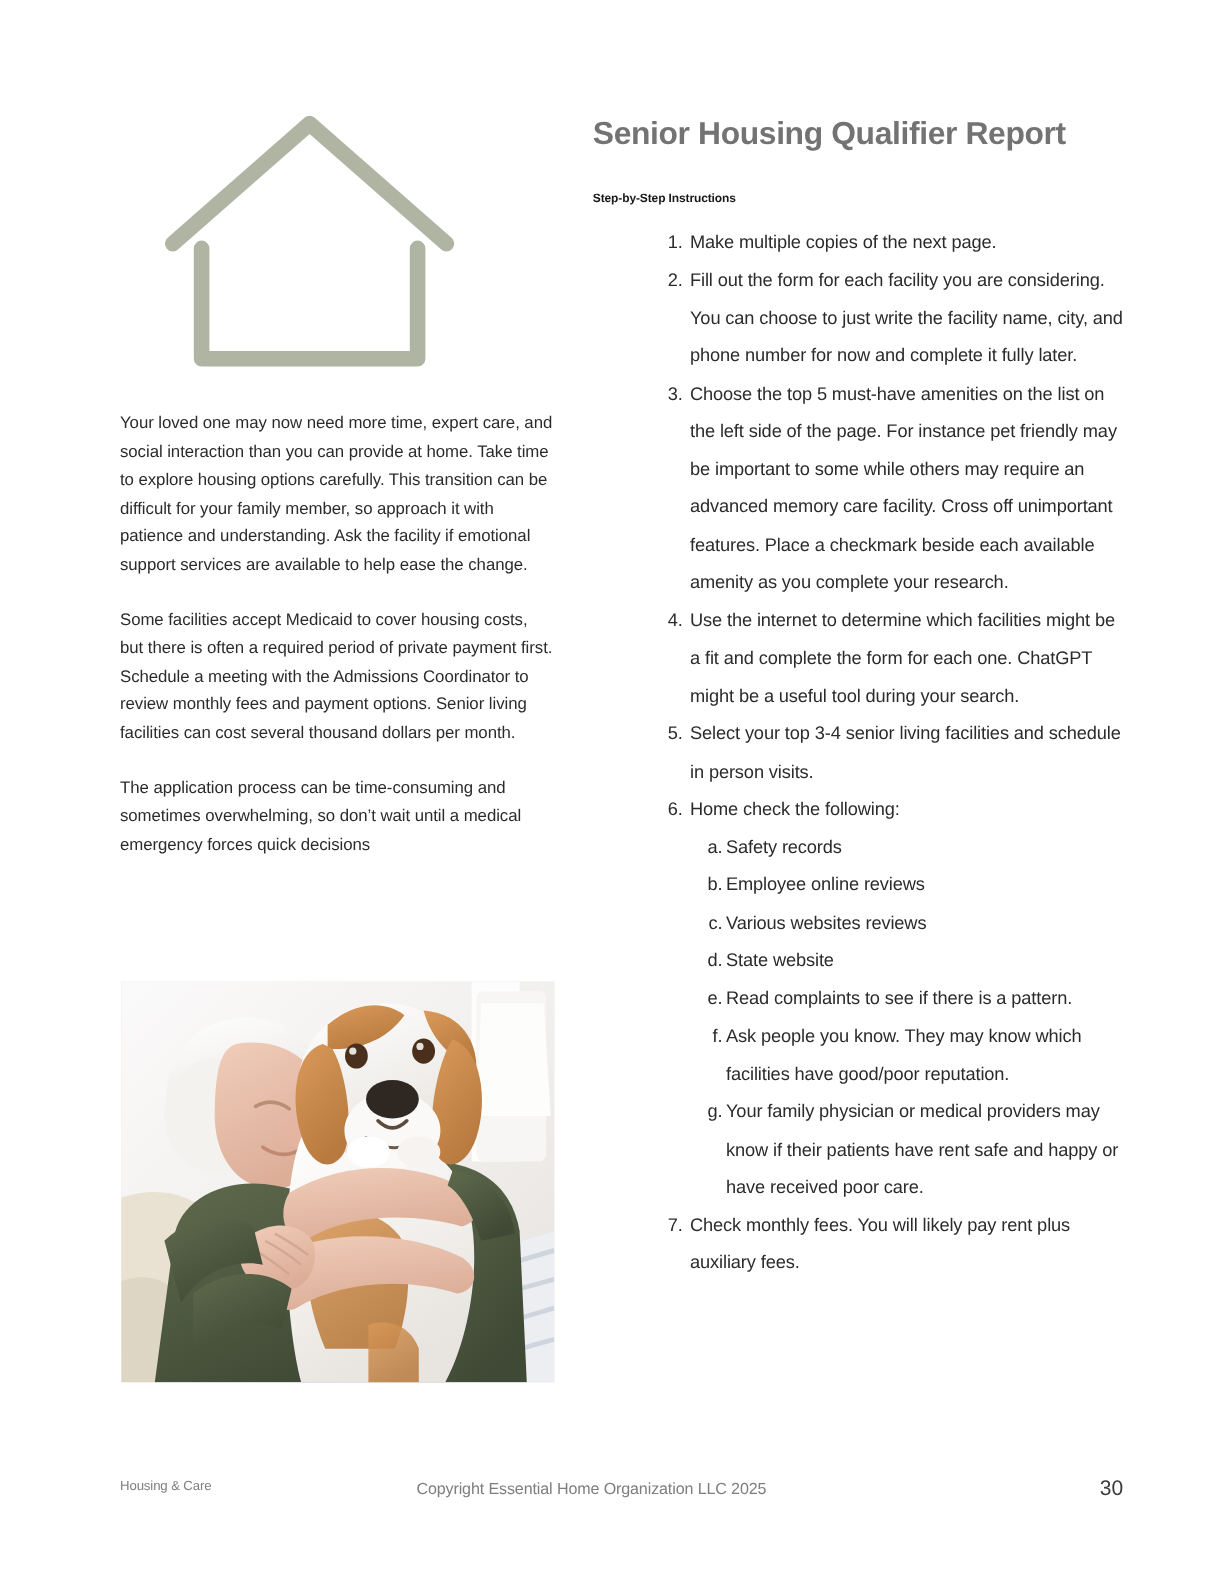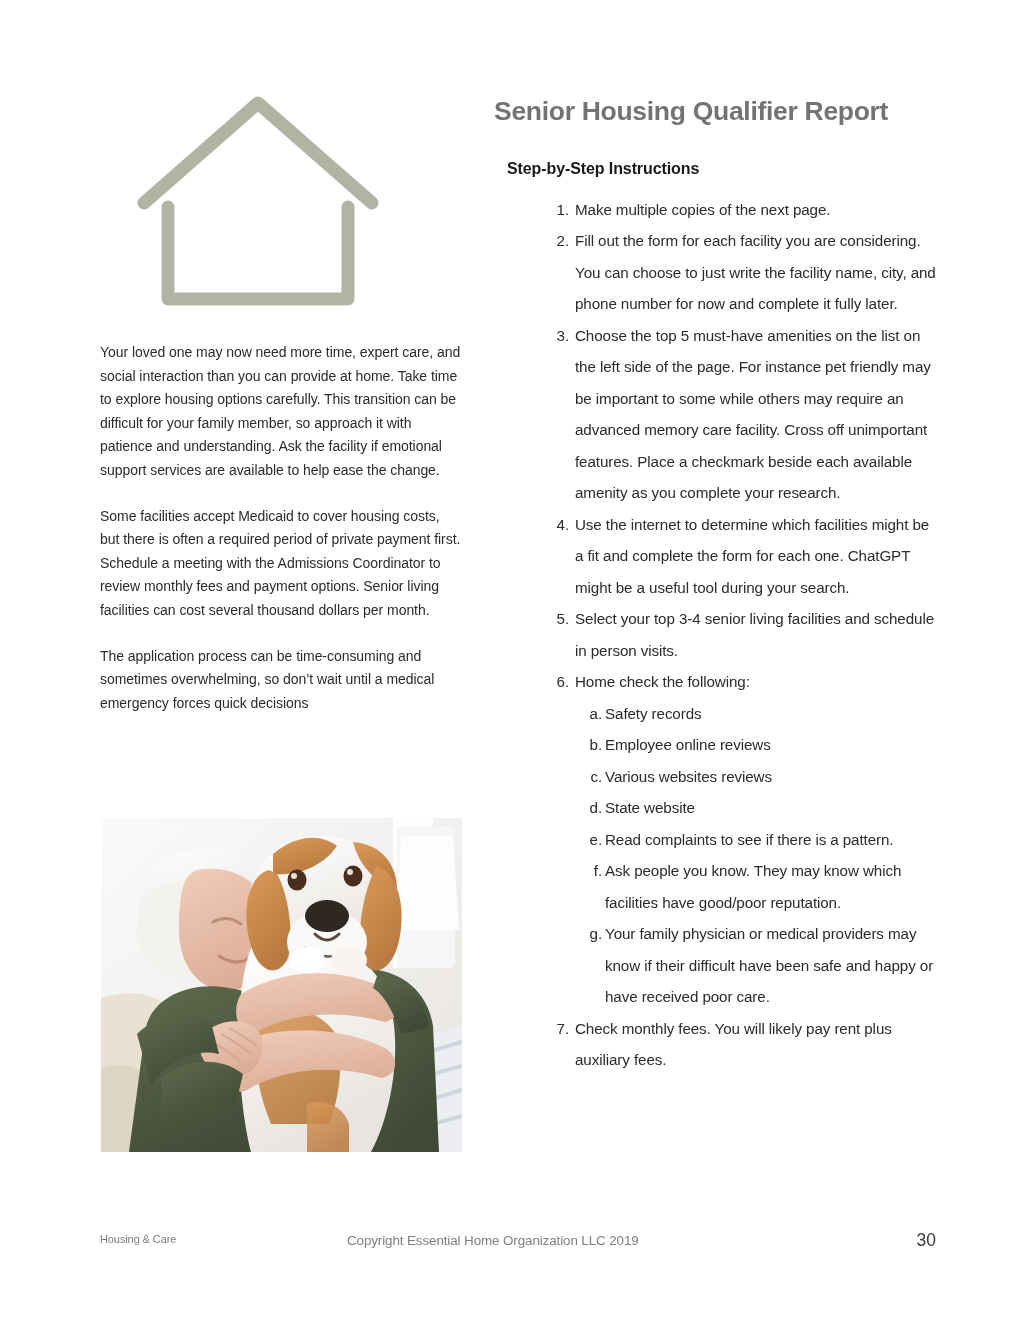--- a/index.html
+++ b/index.html
@@ -125,22 +125,22 @@
   }
   .doc-title {
     margin: 0;
     font-size: 26.5px;
     font-weight: 700;
     color: #737373;
     letter-spacing: -0.3px;
     line-height: 1.2;
   }
   .subhead {
-    margin: 32px 0 0 13px;
-    font-size: 16px;
+    margin: 32px 0 0 0;
+    font-size: 10px;
     font-weight: 700;
     color: #191919;
     letter-spacing: -0.1px;
   }
 
   ol.steps {
     margin: 16px 0 0 0;
     padding: 0 0 0 32px;
     list-style: none;
     counter-reset: step;
@@ -358,26 +358,26 @@
       <li><span>Select your top 3-4 senior living facilities and schedule in person visits.</span></li>
       <li>
         <span>Home check the following:</span>
         <ol class="substeps">
           <li>Safety records</li>
           <li>Employee online reviews</li>
           <li>Various websites reviews</li>
           <li>State website</li>
           <li>Read complaints to see if there is a pattern.</li>
           <li>Ask people you know. They may know which facilities have good/poor reputation.</li>
-          <li>Your family physician or medical providers may know if their difficult have been safe and happy or have received poor care.</li>
+          <li>Your family physician or medical providers may know if their patients have rent safe and happy or have received poor care.</li>
         </ol>
       </li>
       <li><span>Check monthly fees. You will likely pay rent plus auxiliary fees.</span></li>
     </ol>
   </div>
 
   <div class="footer">
     <span class="footer-left">Housing &amp; Care</span>
-    <span class="footer-center">Copyright Essential Home Organization LLC 2019</span>
+    <span class="footer-center">Copyright Essential Home Organization LLC 2025</span>
     <span class="footer-page">30</span>
   </div>
 
 </div>
 
 </body></html>

